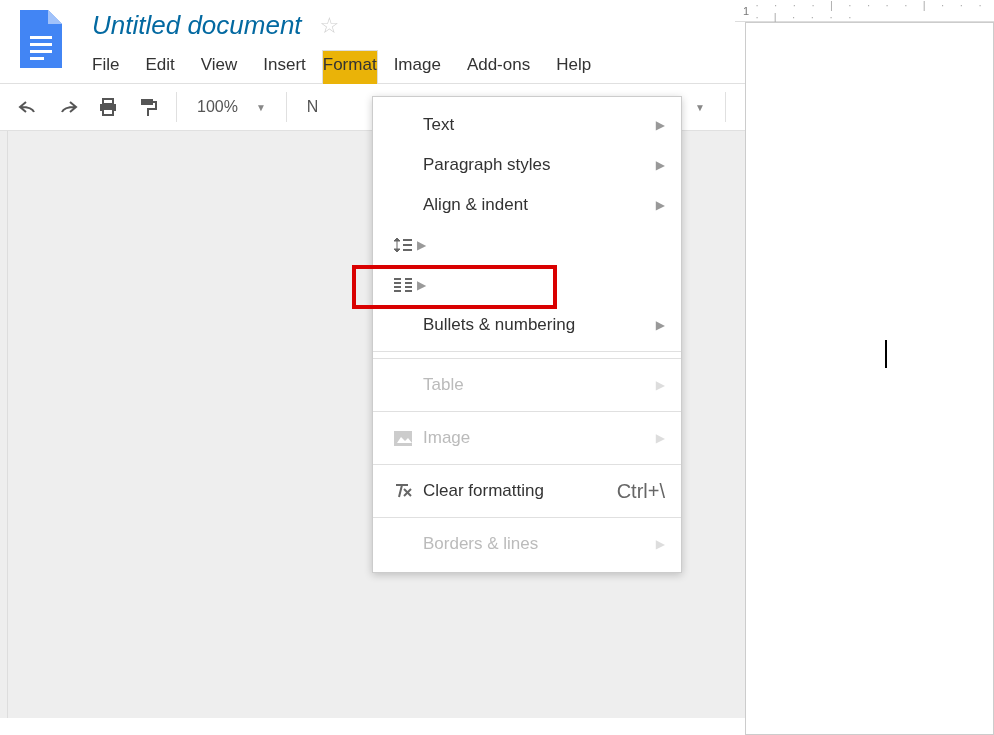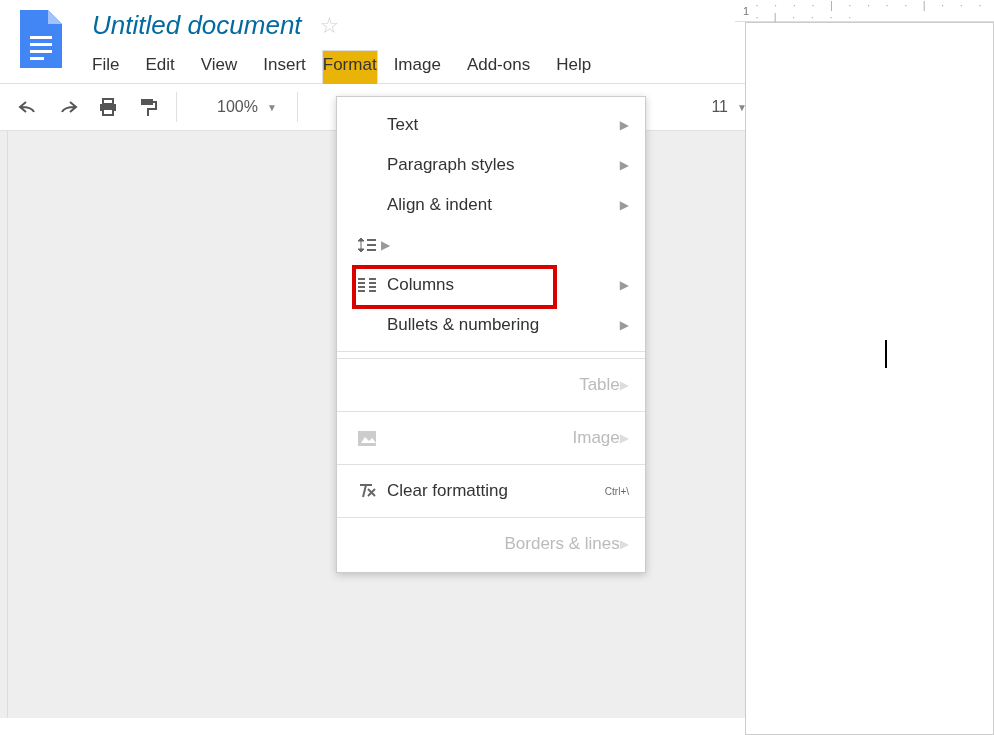--- a/index.html
+++ b/index.html
@@ -14,46 +14,46 @@
     .doc-title { font-size: 26px; color: #0369a1; font-style: italic; }
     .star-icon { color: #d0d0d0; font-size: 22px; }
     
     .menubar { display: flex; gap: 26px; margin-top: 10px; }
     .menu-item { font-size: 17px; color: #333; cursor: pointer; padding: 4px 0; }
     .menu-item.active { background: #eab308; padding: 4px 0; border: 1px solid #ddd; border-bottom: none; margin: -1px -10px -5px -10px; position: relative; z-index: 11; }
     
     .toolbar { display: flex; align-items: center; height: 48px; border-top: 1px solid #e0e0e0; border-bottom: 1px solid #e0e0e0; padding: 0 12px; gap: 8px; margin-top: 4px; }
     .toolbar-divider { width: 1px; height: 30px; background: #e0e0e0; margin: 0 4px; }
     .tb-btn { width: 32px; height: 32px; display: flex; align-items: center; justify-content: center; color: #555; cursor: pointer; }
-    .tb-select { display: flex; align-items: center; gap: 3px; padding: 0 8px; height: 32px; color: #555; font-size: 16px; margin-left: 20px; }
+    .tb-select { display: flex; align-items: center; gap: 12px; padding: 0 8px; height: 32px; color: #555; font-size: 16px; }
     .tb-select .caret { font-size: 10px; color: #888; margin-left: 6px; }
     .tb-text { font-size: 17px; color: #444; font-weight: bold; }
     .tb-text.italic { font-style: italic; font-family: 'Times New Roman', serif; font-size: 20px; }
     .tb-text.underline { text-decoration: underline; }
     .font-color { display: flex; flex-direction: column; align-items: center; }
     .font-color-bar { width: 20px; height: 4px; background: #000; margin-top: -2px; }
     
     .content-area { display: flex; height: calc(100% - 148px); background: #eeeeee; }
     .left-margin { width: 8px; background: #eee; border-right: 1px solid #ddd; }
     .doc-canvas { flex: 1; position: relative; }
     
     .ruler { position: absolute; top: 0; left: 735px; right: 0; height: 22px; background: #fff; border-bottom: 1px solid #ddd; font-size: 11px; color: #777; display: flex; align-items: center; padding-left: 8px; }
     
     .page { position: absolute; top: 22px; left: 745px; right: 0; bottom: 0; background: #fff; border: 1px solid #ccc; }
     .cursor { position: absolute; top: 340px; left: 885px; width: 2px; height: 28px; background: #000; }
     
-    .dropdown { position: absolute; top: 96px; left: 336px; width: 310px; background: #fff; border: 1px solid #ccc; box-shadow: 0 2px 8px rgba(0,0,0,0.2); z-index: 10; padding: 8px 0; }
+    .dropdown { position: absolute; top: 96px; left: 372px; width: 310px; background: #fff; border: 1px solid #ccc; box-shadow: 0 2px 8px rgba(0,0,0,0.2); z-index: 10; padding: 8px 0; }
     .dd-item { display: flex; align-items: center; height: 40px; padding: 0 16px; font-size: 17px; color: #333; cursor: pointer; position: relative; }
-    .dd-item.disabled { color: #bbb; cursor: default; text-align: right; }
+    .dd-item.disabled { color: #bbb; cursor: default; }
     .dd-item .dd-icon { width: 28px; display: flex; justify-content: center; color: #666; font-size: 16px; }
     .dd-item.disabled .dd-icon { color: #ccc; }
     .dd-item .dd-label { flex: 1; margin-left: 6px; }
     .dd-item .dd-arrow { color: #999; font-size: 12px; }
     .dd-item.disabled .dd-arrow { color: #ddd; }
-    .dd-item .dd-shortcut { color: #666; font-size: 10px; }
+    .dd-item .dd-shortcut { color: #666; font-size: 20px; }
     .dd-divider { height: 1px; background: #e0e0e0; margin: 6px 0; }
     
     .highlight-box { position: absolute; top: 265px; left: 352px; width: 205px; height: 44px; border: 4px solid #d90000; z-index: 12; pointer-events: none; }
   </style>
 </head>
 <body>
 
 <div class="header">
   <div class="docs-icon">
     <svg viewBox="0 0 42 58">
@@ -190,21 +190,20 @@
           <line x1="0" y1="1" x2="7" y2="1" stroke="#666" stroke-width="2"></line>
           <line x1="0" y1="5" x2="7" y2="5" stroke="#666" stroke-width="2"></line>
           <line x1="0" y1="9" x2="7" y2="9" stroke="#666" stroke-width="2"></line>
           <line x1="0" y1="13" x2="7" y2="13" stroke="#666" stroke-width="2"></line>
           <line x1="11" y1="1" x2="18" y2="1" stroke="#666" stroke-width="2"></line>
           <line x1="11" y1="5" x2="18" y2="5" stroke="#666" stroke-width="2"></line>
           <line x1="11" y1="9" x2="18" y2="9" stroke="#666" stroke-width="2"></line>
           <line x1="11" y1="13" x2="18" y2="13" stroke="#666" stroke-width="2"></line>
         </svg>
     </span>
-    <span class="dd-label">Columns</span>
     <span class="dd-arrow">▶</span>
   </div>
   <div class="dd-item">
     <span class="dd-icon"></span>
     <span class="dd-label">Bullets &amp; numbering</span>
     <span class="dd-arrow">▶</span>
   </div>
   <div class="dd-divider"></div>
   <div class="dd-divider"></div>
   <div class="dd-item disabled">

